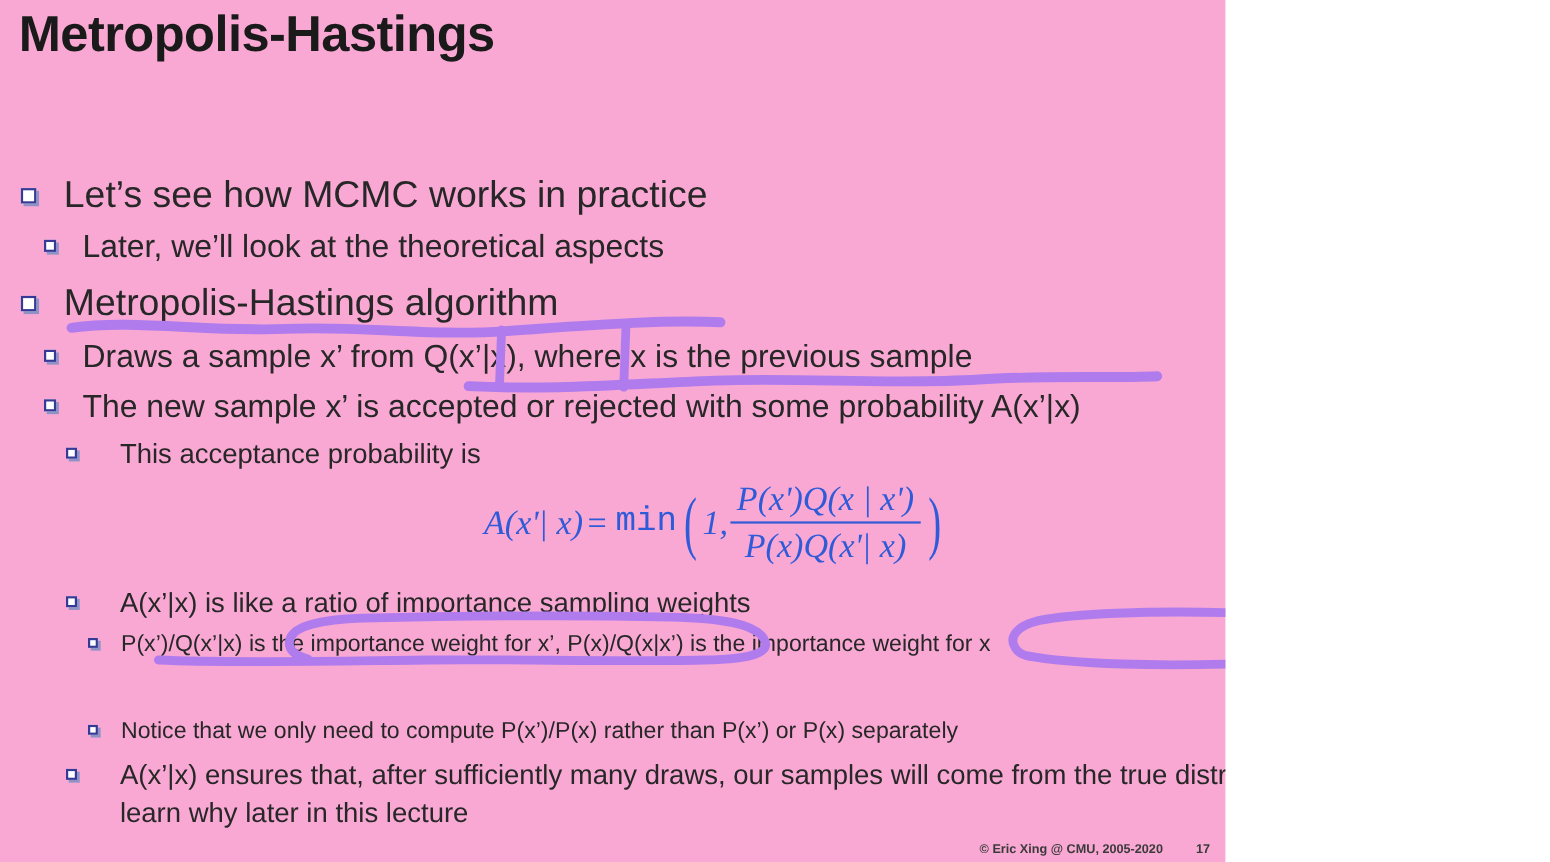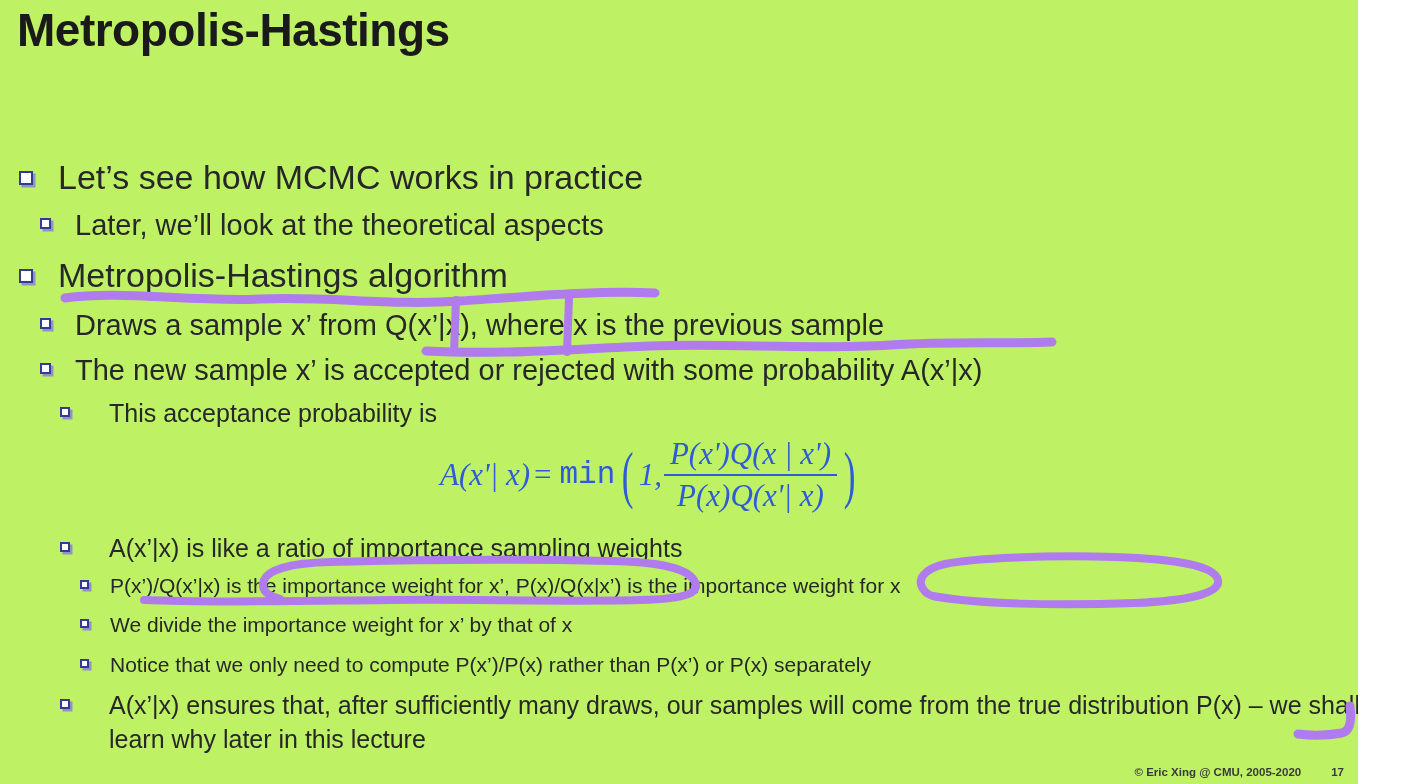--- a/index.html
+++ b/index.html
@@ -2,23 +2,23 @@
 <html><head>
 <meta charset="utf-8">
 <style>
   html, body {
     margin: 0;
     padding: 0;
     background: #ffffff;
   }
   #slide {
     position: relative;
-    width: 1358px;
+    width: 1114px;
     height: 784px;
-    background: #bef264;
+    background: #f9a8d4;
     overflow: hidden;
     font-family: "Liberation Sans", sans-serif;
     color: #231f20;
   }
 
   
   .slide-title {
     position: absolute;
     left: 17px;
     top: 6px;
@@ -180,24 +180,20 @@
   <div class="row lvl3" style="top:531px;">
     <span class="bul l3"></span>
     <span class="txt">A(x’|x) is like a ratio of importance sampling weights</span>
   </div>
 
   <div class="row lvl4" style="top:571px;">
     <span class="bul l4"></span>
     <span class="txt">P(x’)/Q(x’|x) is the importance weight for x’, P(x)/Q(x|x’) is the importance weight for x</span>
   </div>
 
-  <div class="row lvl4" style="top:610px;">
-    <span class="bul l4"></span>
-    <span class="txt">We divide the importance weight for x’ by that of x</span>
-  </div>
 
   <div class="row lvl4" style="top:650px;text-align:right;">
     <span class="bul l4"></span>
     <span class="txt">Notice that we only need to compute P(x’)/P(x) rather than P(x’) or P(x) separately</span>
   </div>
 
   <div class="row lvl3 wrap" style="top:688px; width:1300px;">
     <span class="bul l3"></span>
     <span class="txt" style="display:block; max-width:1255px;">A(x’|x) ensures that, after sufficiently many draws, our samples will come from the true distribution P(x) – we shall learn why later in this lecture</span>
   </div>

